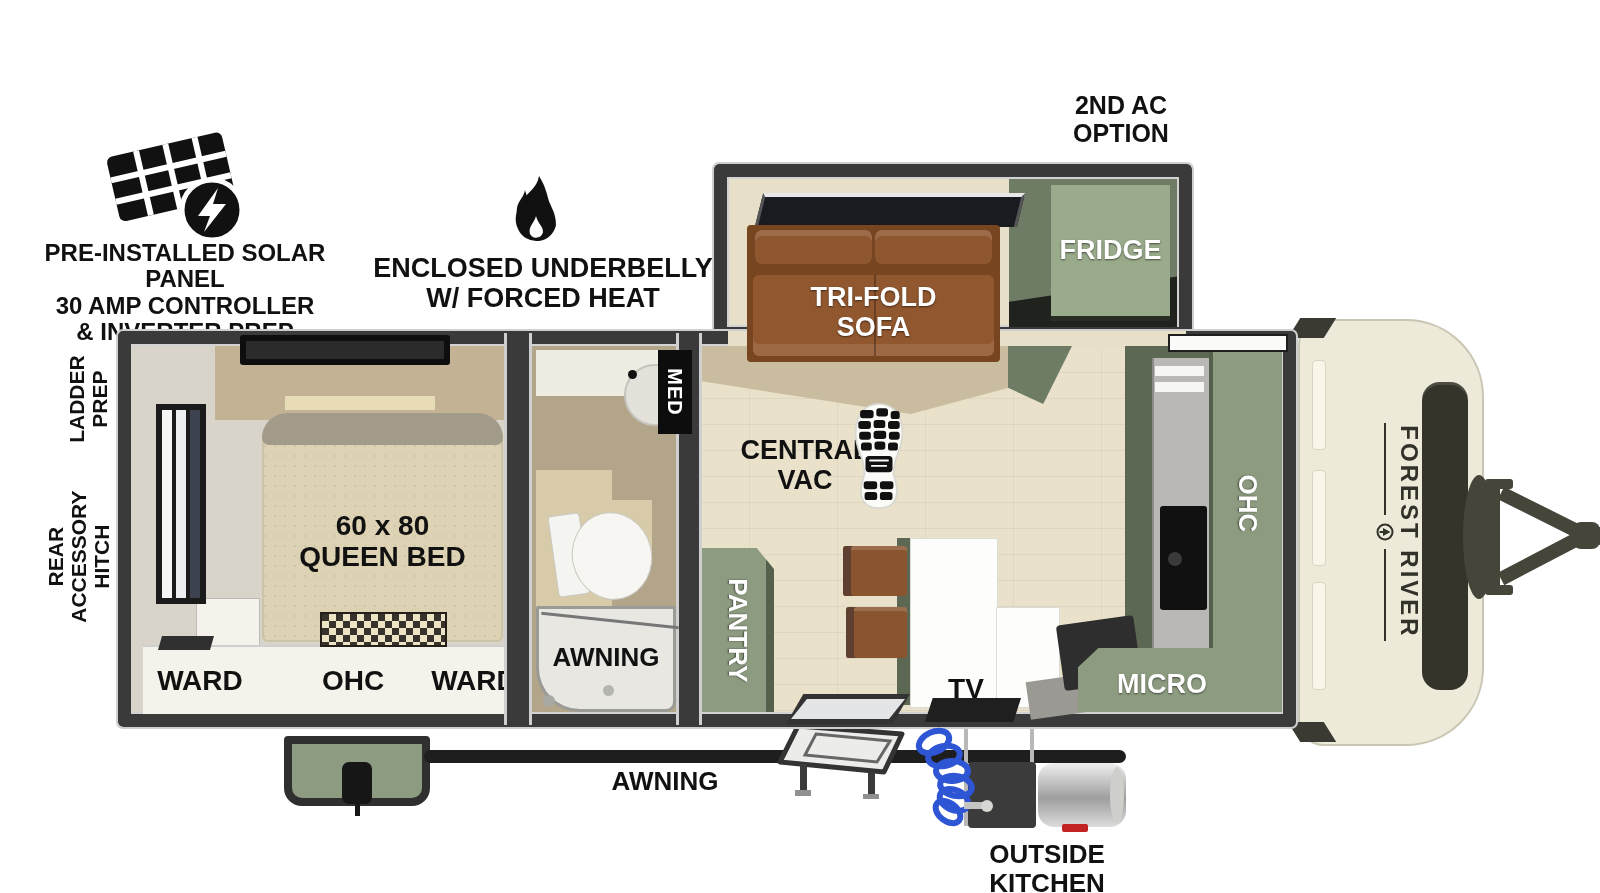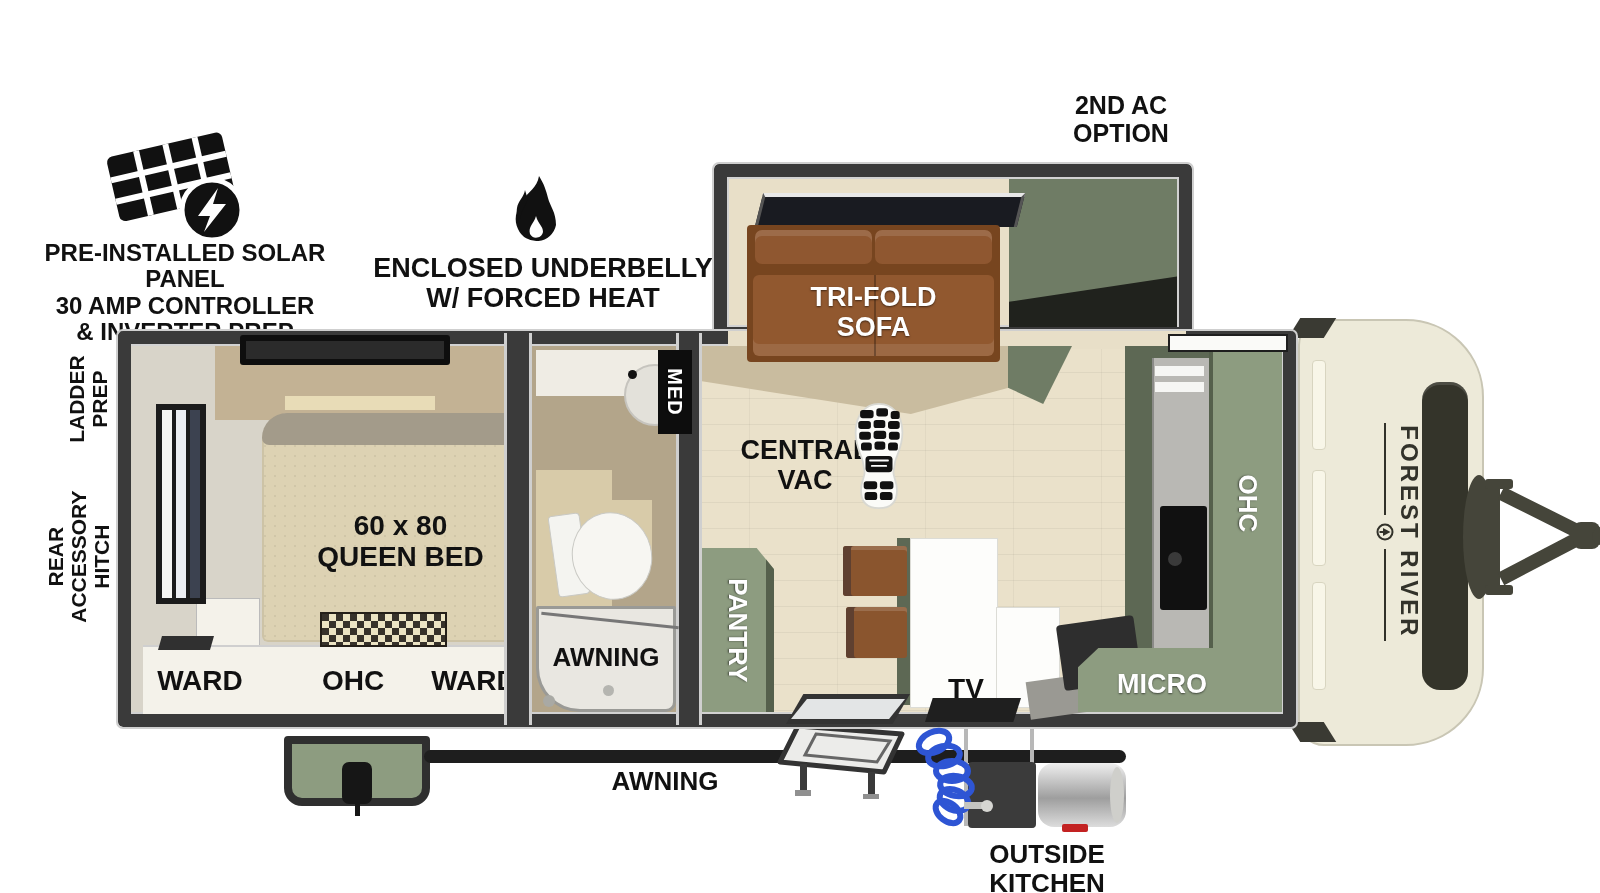--- a/index.html
+++ b/index.html
@@ -33,21 +33,21 @@
   .sofa .seam{position:absolute;left:50%;top:50px;bottom:6px;width:2px;background:rgba(0,0,0,.28);}
 
   .floorpatch{background:#c9bc9f;}
   .chair{background:#8a552e;border-radius:3px;box-shadow:inset 8px 0 0 #5f4030, inset 0 4px 0 rgba(255,255,255,.15);}
 
   .greencab{background:var(--sage,#8d9c80);}
   .whitecab{background:var(--white_cab,#f4f2ea);}
 
   .bed{background:#ddd2b3;border-radius:28px 28px 6px 6px;
     background-image:radial-gradient(circle at 3px 3px, rgba(0,0,0,.06) 1.2px, transparent 1.3px);
-    background-size:10px 10px;box-shadow:inset 0 0 0 2px rgba(0,0,0,.07);padding-left:36px;}
+    background-size:10px 10px;box-shadow:inset 0 0 0 2px rgba(0,0,0,.07);}
   .pillow{position:absolute;left:0;right:0;top:0;height:32px;background:#a39b8a;border-radius:28px 28px 8px 8px;}
   .checker{background:repeating-conic-gradient(#ece4c4 0% 25%, #37322b 0% 50%) 0 0/14px 14px;border:2px solid #241f19;}
 
   .window-v{background:#1b1b1b;}
   .window-v .panes{position:absolute;inset:6px;display:flex;flex-direction:row;gap:4px;}
   .window-v .panes div{flex:1;}
 
   .capbody{background:var(--cream,#edead9);border:2px solid #c9c6b4;border-radius:26px 78px 78px 26px;}
   .capwin{background:#34342a;border-radius:18px;box-shadow:inset 0 3px 0 rgba(255,255,255,.12);}
   .marker{background:#f8f6e8;border:1px solid #d8d5c0;border-radius:4px;}
@@ -131,20 +131,24 @@
   </svg>
 
   <div class="abs wallbox" style="left:714px;top:164px;width:478px;height:176px;">
     <div class="inner">
       <div class="abs" style="left:280px;top:0;right:0;bottom:0;background:#6f7c65;"></div>
       <div class="abs" style="left:280px;top:92px;right:0;height:56px;background:#20221d;
            clip-path:polygon(0 55%,100% 10%,100% 100%,0 100%);"></div>
       <div class="abs" style="left:30px;top:14px;width:256px;height:30px;background:#191b21;
            border-top:4px solid #e8e8e8;border-left:3px solid #555;border-right:3px solid #555;
            transform:skewX(-14deg);"></div>
+      <div class="abs greencab flexc" style="left:322px;top:6px;width:119px;height:131px;background:#9aab8b;
+           border-bottom:5px solid #2a2d26;">
+        <span class="lbl wlbl" style="font-size:27px;">FRIDGE</span>
+      </div>
     </div>
   </div>
 
   <div class="abs wallbox" style="left:118px;top:331px;width:1178px;height:396px;z-index:2;">
     <div class="inner" style="background:var(--floor,#eae1ca);
          background-image:repeating-linear-gradient(180deg, rgba(0,0,0,.05) 0 1px, transparent 1px 26px),
                           repeating-linear-gradient(90deg, rgba(0,0,0,.04) 0 1px, transparent 1px 88px);"></div>
   </div>
 
   <div class="abs" style="left:728px;top:331px;width:458px;height:18px;background:var(--floor_slide,#e8dfc8);z-index:3;"></div>

